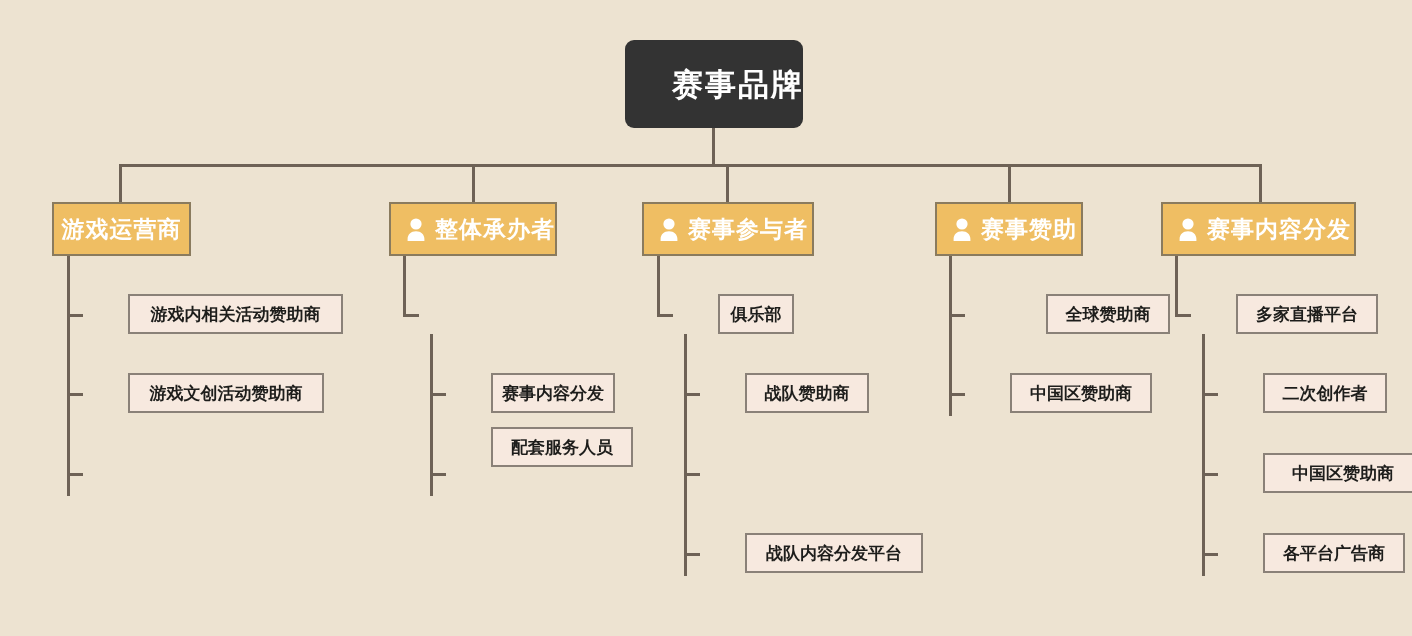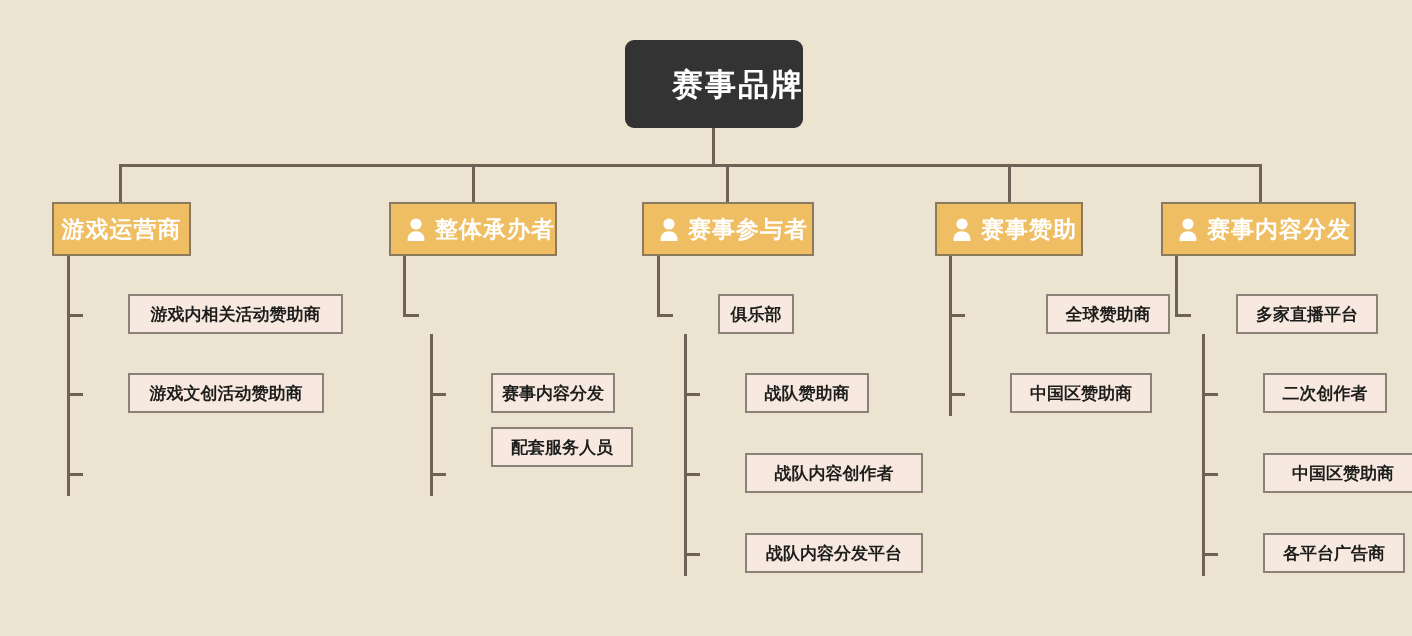--- a/index.html
+++ b/index.html
@@ -168,23 +168,20 @@
   <div class="leaf-node" style="left:671px; top:294px; width:76px; height:40px;">
     <span class="leaf-label">俱乐部</span>
   </div>
   <div class="conn conn-v" style="left:684px; top:334px; height:242px;"></div>
   <div class="conn conn-h" style="left:684px; top:393px; width:16px;"></div>
   <div class="conn conn-h" style="left:684px; top:473px; width:16px;"></div>
   <div class="conn conn-h" style="left:684px; top:553px; width:16px;"></div>
   <div class="leaf-node" style="left:698px; top:373px; width:124px; height:40px;">
     <span class="leaf-label">战队赞助商</span>
   </div>
-  <div class="leaf-node" style="left:698px; top:453px; width:178px; height:40px;">
-    <span class="leaf-label">战队内容创作者</span>
-  </div>
   <div class="leaf-node" style="left:698px; top:533px; width:178px; height:40px;">
     <span class="leaf-label">战队内容分发平台</span>
   </div>
 
   <div class="branch-node" style="left:935px; top:202px; width:148px; height:54px;">
     <span class="person-icon">
       <svg viewBox="0 0 22 24" width="22" height="24" aria-hidden="true">
         <circle cx="11" cy="7" r="5.6" fill="#ffffff"></circle>
         <path d="M11 14.2c-5.1 0-8.4 3.4-8.4 7.6v2.2h16.8v-2.2c0-4.2-3.3-7.6-8.4-7.6z" fill="#ffffff"></path>
       </svg>

